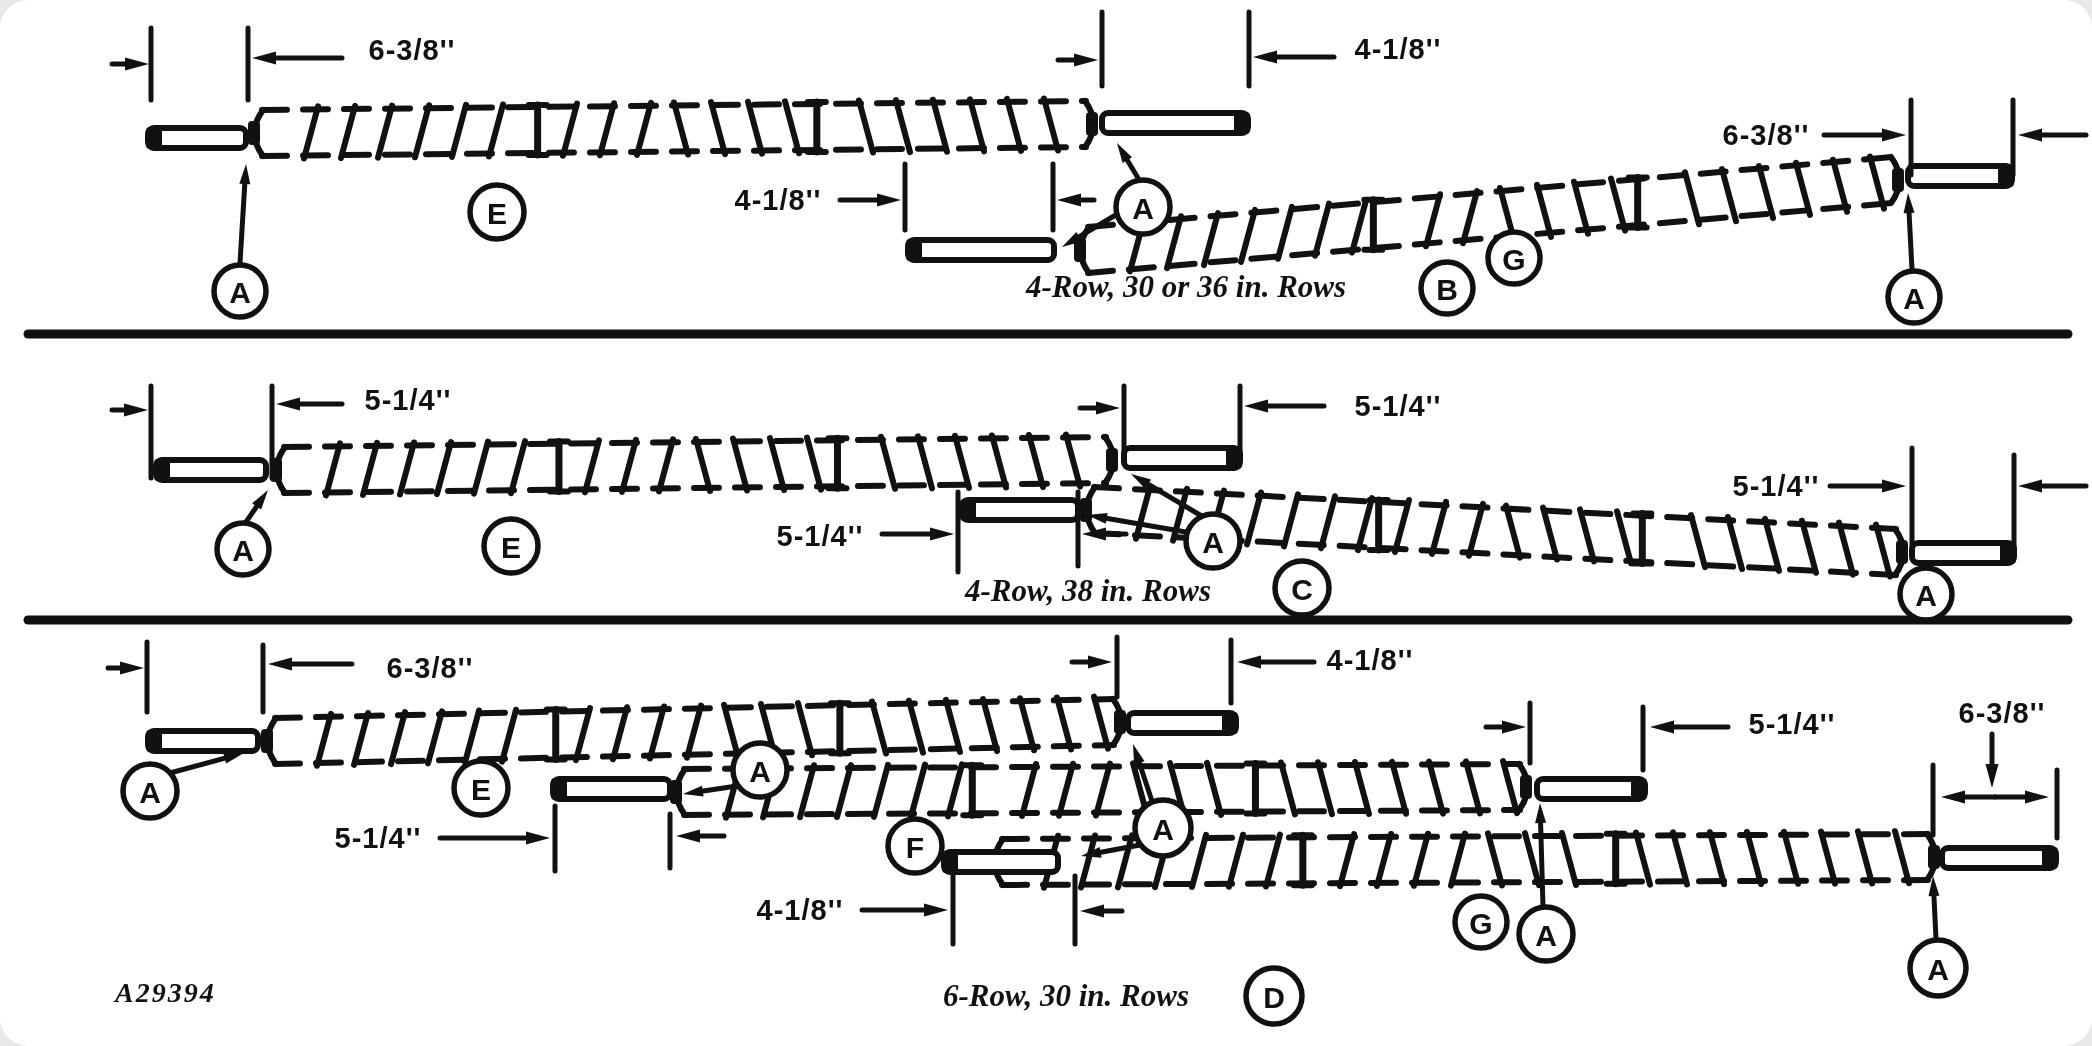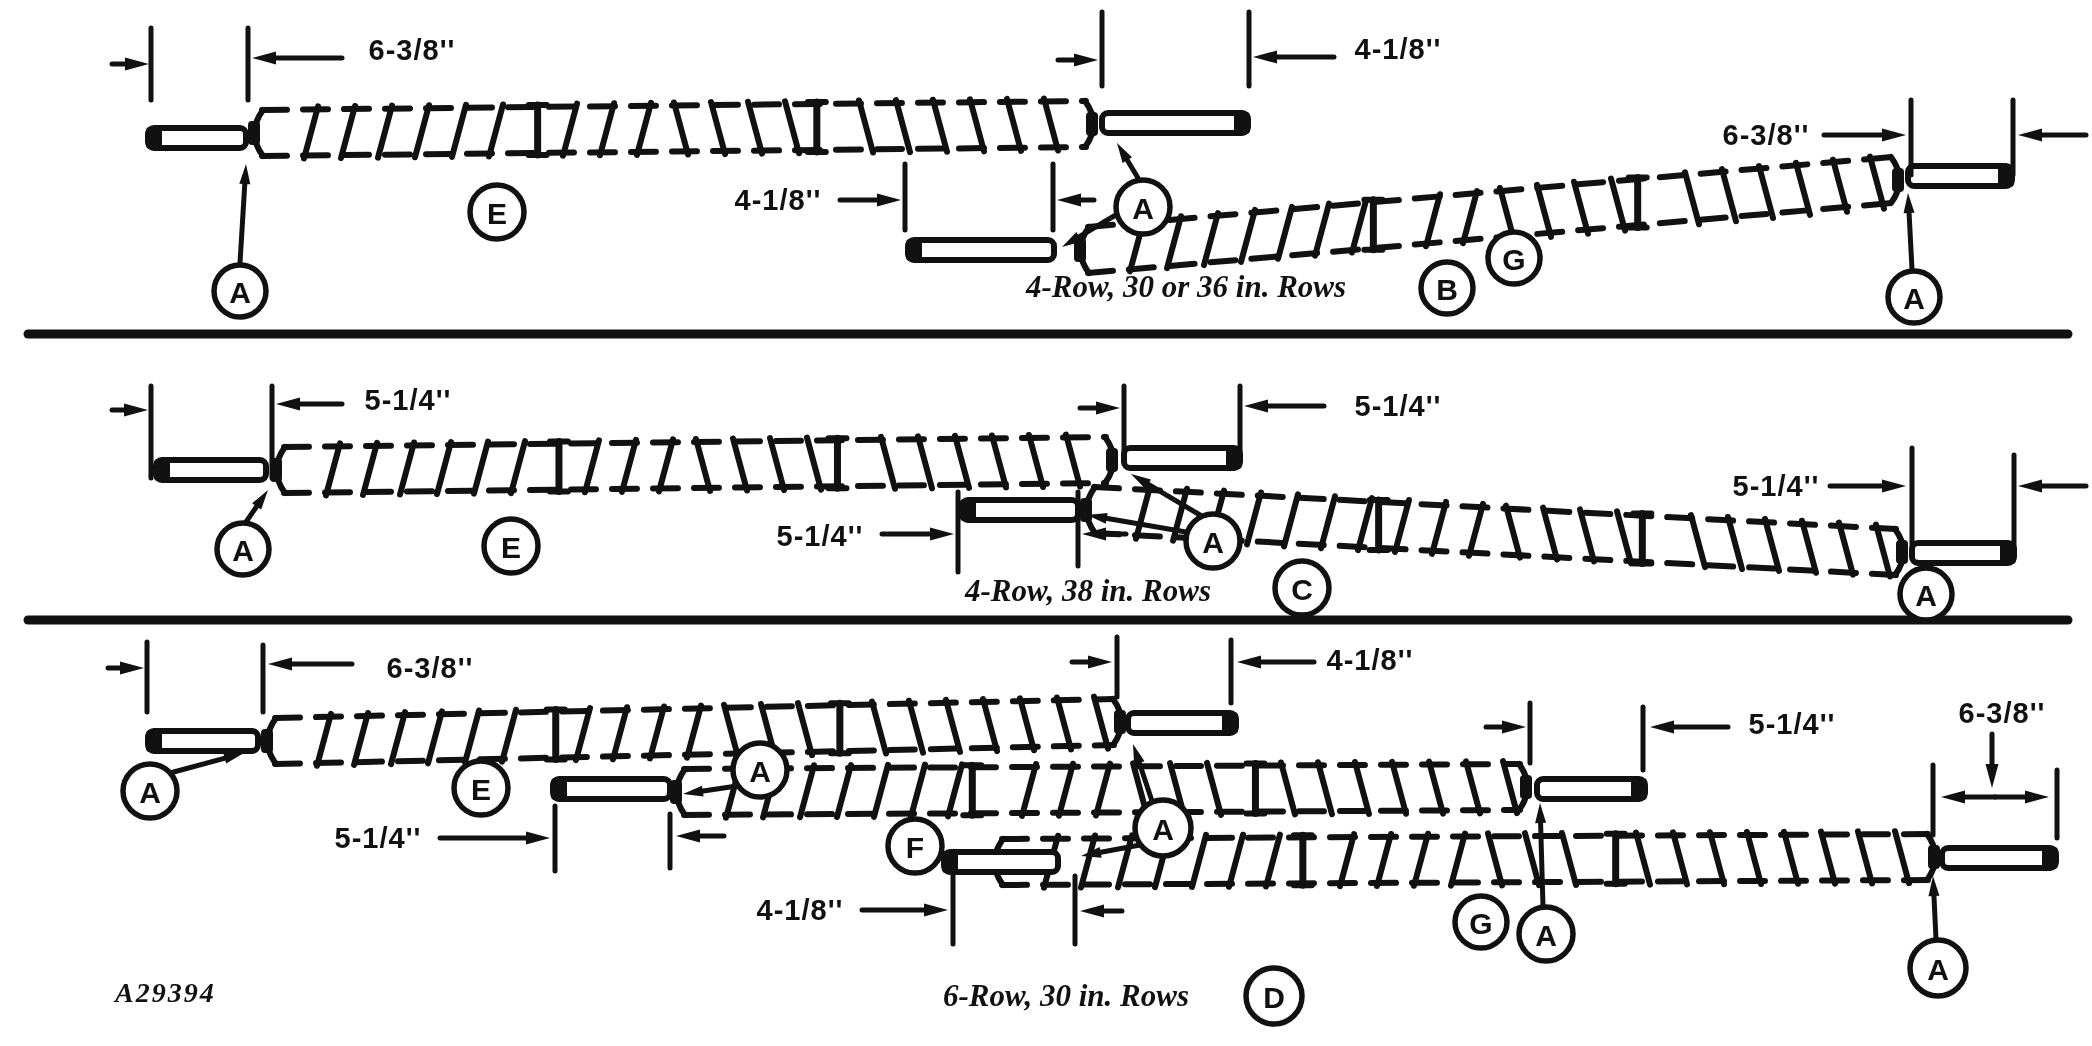--- a/index.html
+++ b/index.html
@@ -1,17 +1,17 @@
 <!DOCTYPE html>
 <html><head>
 <meta charset="utf-8">
 <style>
   html,body{margin:0;padding:0;background:#e8e8e8;}
   #stage{position:relative;width:2092px;height:1046px;background:#ffffff;overflow:hidden;
-         font-family:"Liberation Sans",sans-serif;}
+         font-family:"Liberation Sans",sans-serif;border-radius:28px;}
   svg{position:absolute;left:0;top:0;}
   .dimlabel{font-family:"Liberation Sans",sans-serif;font-weight:bold;font-size:29px;letter-spacing:1px;}
   .caption{font-family:"Liberation Serif",serif;font-weight:bold;font-style:italic;font-size:31px;}
   .figid{font-family:"Liberation Serif",serif;font-weight:bold;font-style:italic;font-size:28px;letter-spacing:2px;}
   .clet{font-family:"Liberation Sans",sans-serif;font-weight:bold;font-size:30px;}
 </style>
 </head>
 <body>
 
 <div id="stage">

